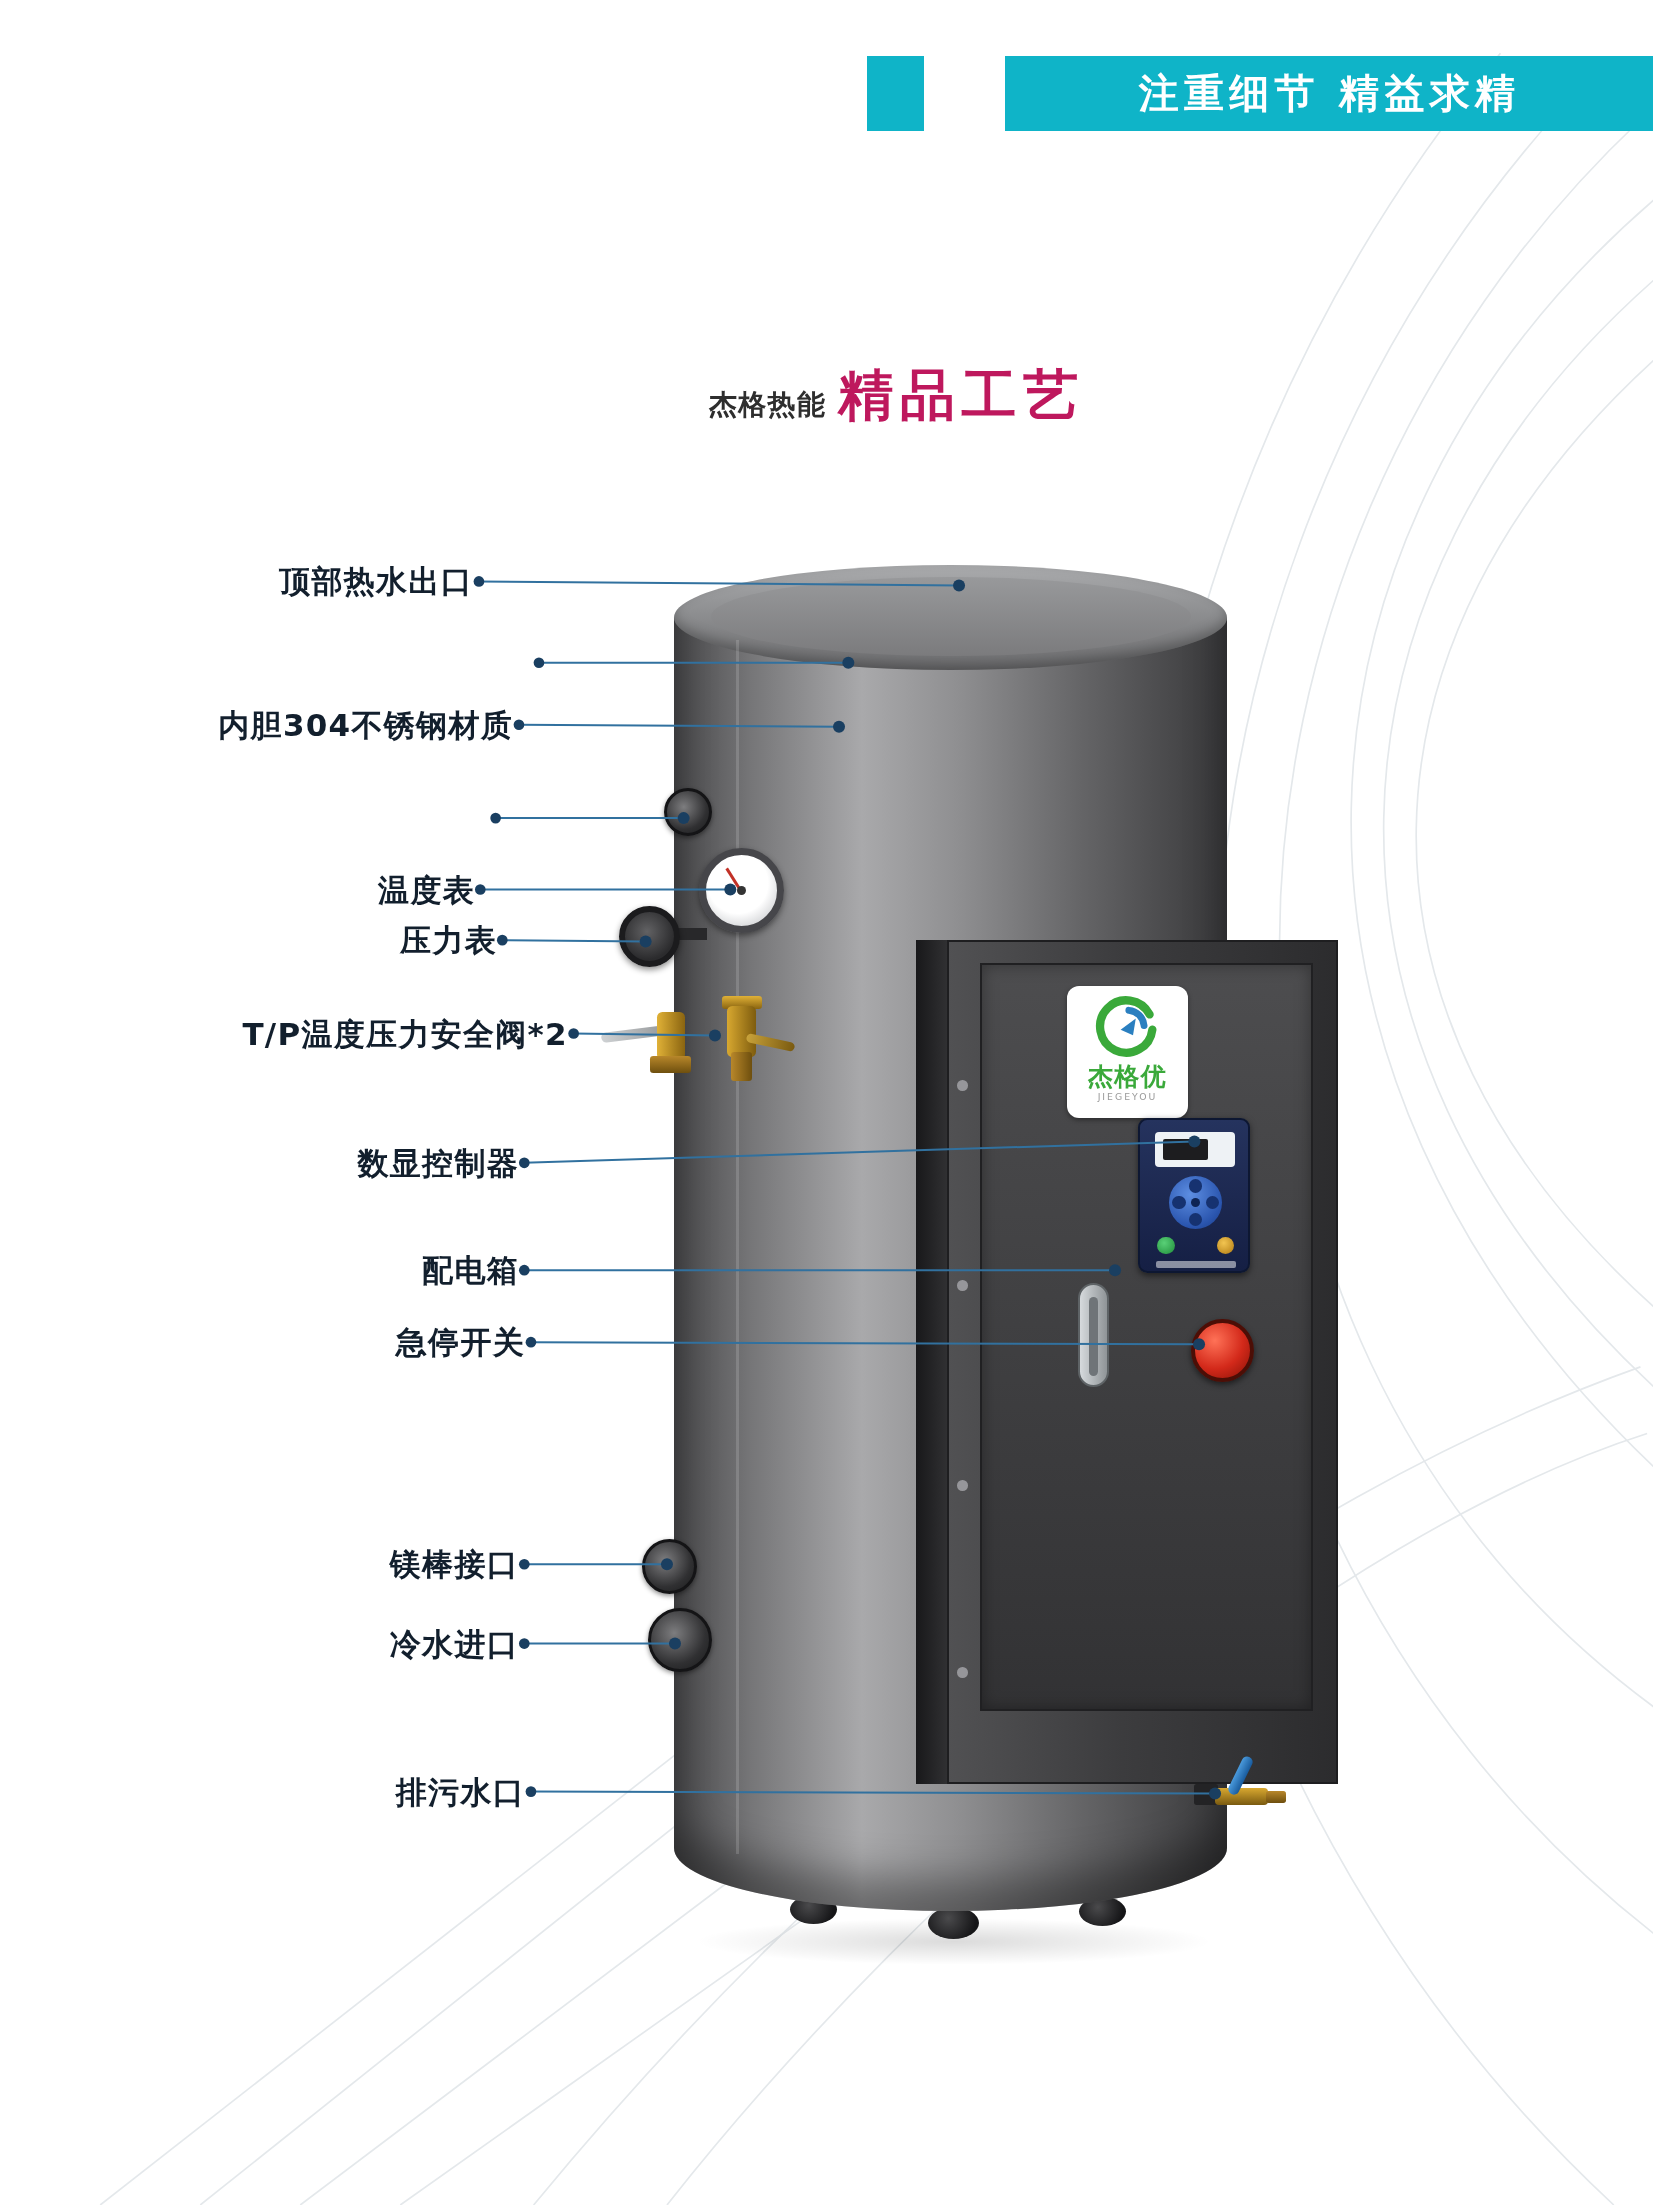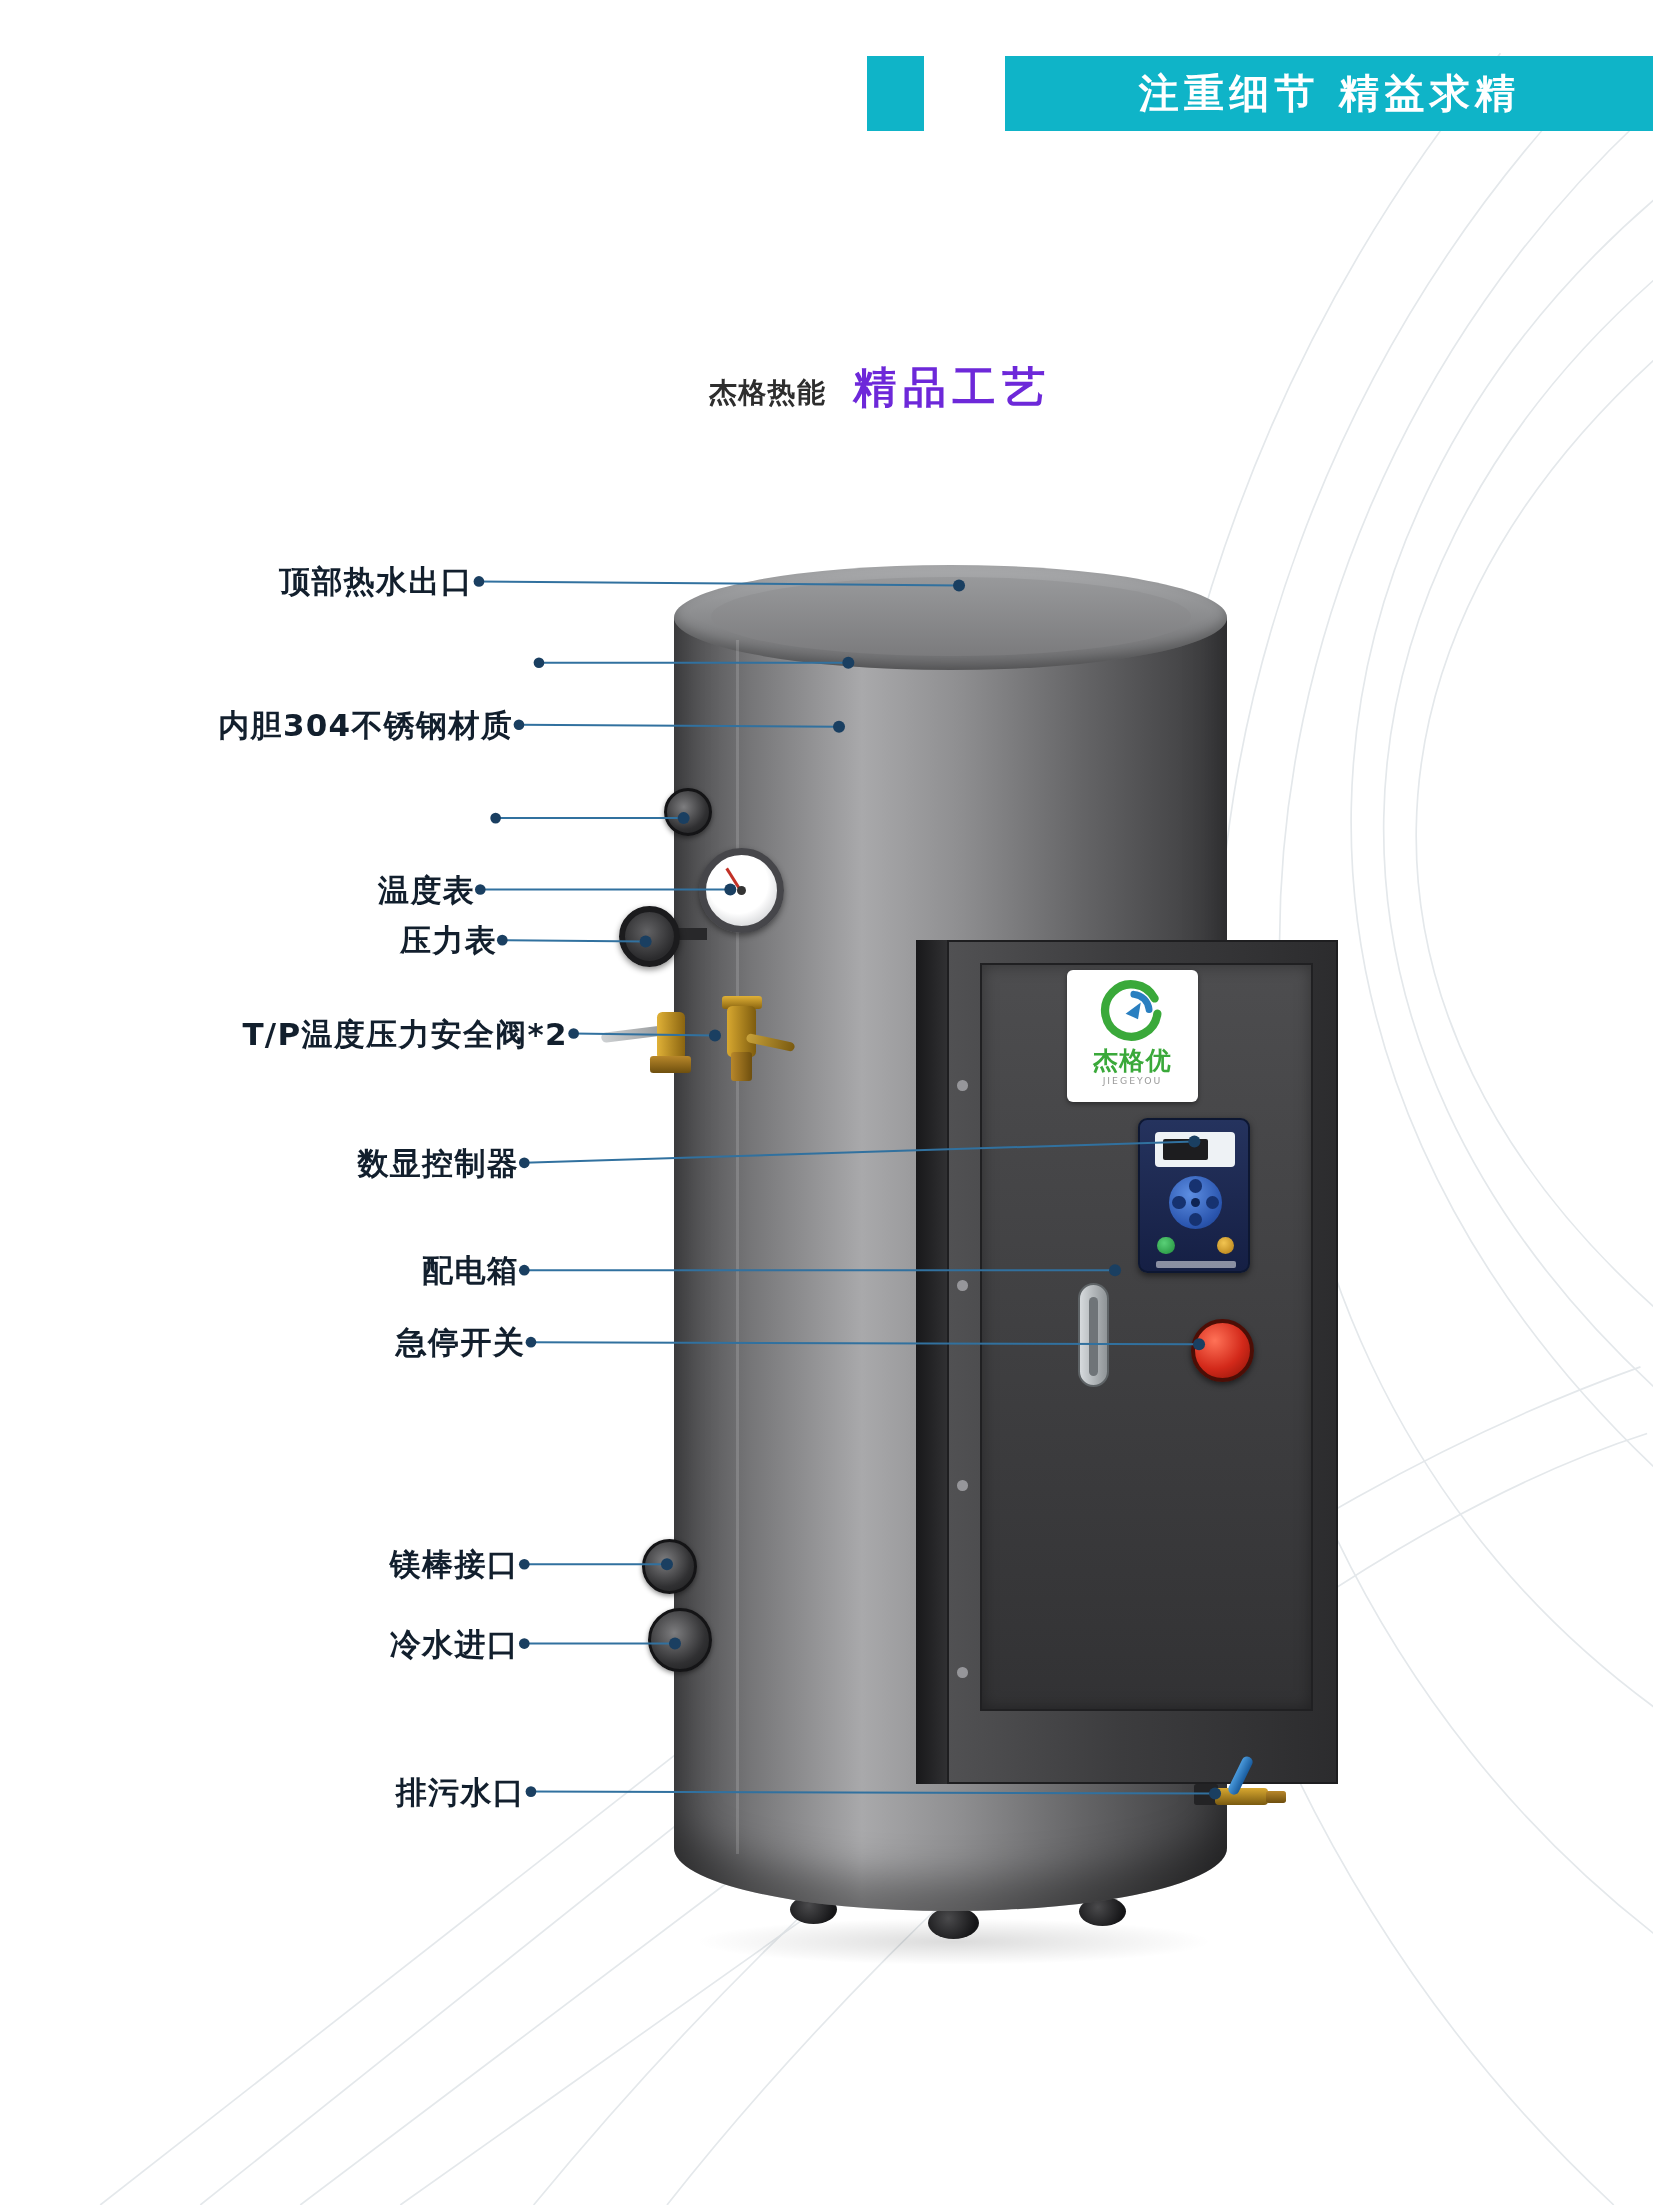--- a/index.html
+++ b/index.html
@@ -17,21 +17,21 @@
   .banner { position:absolute; left:1005px; top:56px; width:649px; height:75px;
     background:var(--accent-teal); z-index:4; display:flex; align-items:center; justify-content:center; }
   .banner span { color:#fff; font-size:40px; font-weight:bold; letter-spacing:5.3px; }
 
   .title-block { position:absolute; left:122px; top:229px; width:498px; height:68px;
     background:var(--title-navy); z-index:4; display:flex; align-items:center; }
   .title-block span { color:#fff; font-size:49px; font-weight:bold; letter-spacing:3.3px; padding-left:47px; white-space:nowrap; }
 
   .brand-row { position:absolute; left:709px; top:359px; z-index:4; display:flex; align-items:baseline; }
   .brand-name { font-size:28px; font-weight:bold; color:#2e2e2e; letter-spacing:1.3px; }
-  .brand-tagline { font-size:43px; font-weight:bold; color:#6d28d9; letter-spacing:6.7px; margin-left:27px; }
+  .brand-tagline { font-size:55px; font-weight:bold; color:#be185d; letter-spacing:6.7px; margin-left:12px; }
 
   
   .tank-shadow { position:absolute; left:694px; top:1918px; width:520px; height:47px; z-index:1;
     background:radial-gradient(ellipse at center, rgba(0,0,0,.14), rgba(0,0,0,0) 70%); border-radius:50%; }
   .foot { position:absolute; z-index:1; border-radius:50%;
     background:radial-gradient(circle at 40% 35%, #4a4a4c, #151517 75%); }
   .foot.f1 { left:790px; top:1895px; width:47px; height:29px; }
   .foot.f2 { left:928px; top:1907px; width:51px; height:32px; }
   .foot.f3 { left:1079px; top:1897px; width:47px; height:29px; }
 
@@ -95,22 +95,22 @@
     background:linear-gradient(90deg,#18181a,#303032); }
   .cabinet-front { position:absolute; left:31px; top:0; right:0; bottom:0;
     background:linear-gradient(90deg,#515153,#3c3c3e 45%,#2c2c2e);
     border:2.7px solid #1e1e20; }
   .cabinet-door { position:absolute; left:64px; top:23px; width:333px; height:748px;
     border:2.7px solid #202022; background:linear-gradient(180deg,#4d4d4f,#323234);
     box-shadow:inset 0 0 16px rgba(0,0,0,.35); }
   .hinge { position:absolute; left:41px; width:10.7px; height:10.7px; border-radius:50%; background:#96969a; }
   .h1 { top:140px; } .h2 { top:340px; } .h3 { top:540px; } .h4 { top:727px; }
 
-  .logo-badge { position:absolute; left:151px; top:30px; width:131px; height:132px;
-    background:#fff; border-radius:6px; text-align:center;
+  .logo-badge { position:absolute; left:151px; top:46px; width:121px; height:132px;
+    background:#fff; border-radius:12px; text-align:center;
     box-shadow:0 2px 5.3px rgba(0,0,0,.4); }
   .logo-badge svg { margin-top:5.3px; }
   .logo-name { font-size:25px; font-weight:bold; color:var(--logo-green); letter-spacing:1.3px; line-height:28px; }
   .logo-sub { font-size:9.3px; color:#9a9a9a; letter-spacing:2px; }
 
   .controller { position:absolute; left:222px; top:178px; width:112px; height:155px;
     border-radius:9.3px; border:2.7px solid #0d1732;
     background:linear-gradient(180deg,#25335e,#151f44);
     box-shadow:0 2.7px 6.7px rgba(0,0,0,.5); }
   .ctrl-display { position:absolute; left:14.7px; top:12px; width:80px; height:35px;

